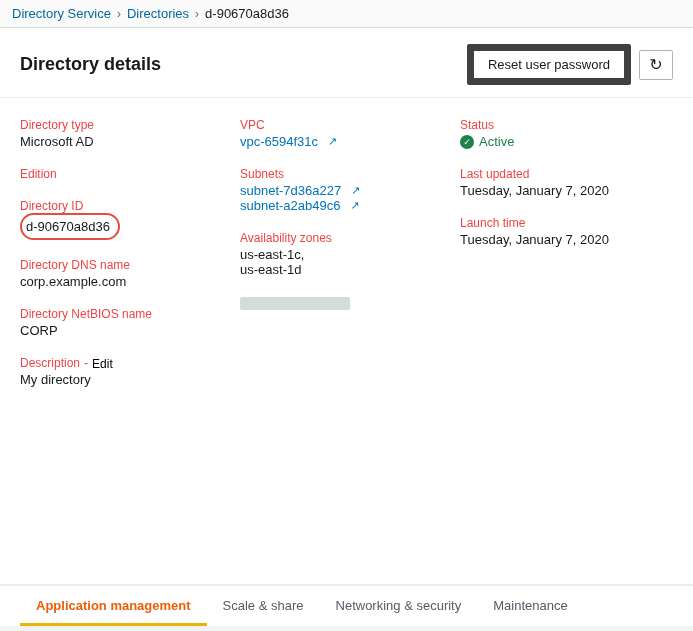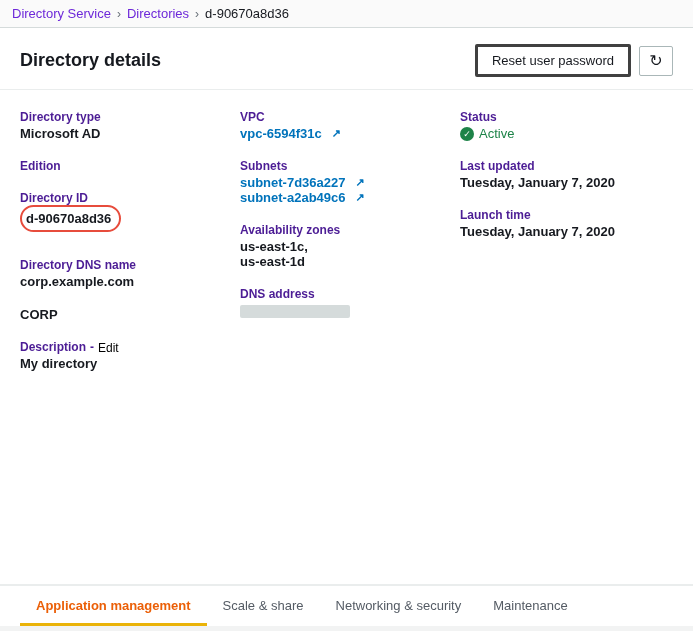--- a/index.html
+++ b/index.html
@@ -17,21 +17,21 @@
     .breadcrumb-bar {
       background: #fafafa;
       border-bottom: 1px solid #d5dbdb;
       padding: 6px 12px;
       display: flex;
       align-items: center;
       gap: 6px;
       font-size: 13px;
     }
     .breadcrumb-link {
-      color: #6d28d9;
+      color: #0369a1;
       cursor: pointer;
       text-decoration: none;
     }
     .breadcrumb-sep {
       color: #687078;
       font-size: 12px;
     }
     .breadcrumb-current {
       color: #16191f;
     }
@@ -60,21 +60,21 @@
       font-weight: 700;
       color: #16191f;
     }
     .header-actions {
       display: flex;
       align-items: center;
       gap: 8px;
     }
     .btn-reset {
       background: #fff;
-      border: 3px solid #404040;
+      border: 7px solid #404040;
       border-radius: 2px;
       padding: 6px 14px;
       font-size: 13px;
       color: #16191f;
       cursor: pointer;
     }
     .btn-refresh {
       background: #fff;
       border: 1px solid #aab7b8;
       border-radius: 2px;
@@ -98,46 +98,45 @@
       flex: 1;
     }
     .detail-col {
       padding-right: 20px;
     }
     .detail-item {
       margin-bottom: 18px;
     }
     .detail-label {
       font-size: 12px;
-      color: #4c1d95;
+      color: #ef4444;
       margin-bottom: 2px;
-      font-weight: bold;
     }
     .detail-value {
       font-size: 13px;
       color: #16191f;
-      font-weight: 700;
+      font-weight: 400;
     }
     .detail-link {
       color: #0073bb;
       cursor: pointer;
       text-decoration: none;
       display: inline-flex;
       align-items: center;
       gap: 10px;
     }
     .ext-icon {
       display: inline-block;
       font-size: 11px;
       color: #0073bb;
     }
 
     
     .directory-id-item {
-      margin-bottom: 26px;
+      margin-bottom: 18px;
       position: relative;
     }
     .directory-id-circle {
       display: inline-block;
       border: 2px solid #e74c3c;
       border-radius: 50px;
       padding: 4px 8px 4px 4px;
       margin-top: -2px;
     }
 
@@ -249,20 +248,21 @@
         <div class="detail-label">Directory ID</div>
         <div class="directory-id-circle">
           <div class="detail-value">d-90670a8d36</div>
         </div>
       </div>
       <div class="detail-item">
         <div class="detail-label">Directory DNS name</div>
         <div class="detail-value">corp.example.com</div>
       </div>
       <div class="detail-item">
+        <div class="detail-label">Directory NetBIOS name</div>
         <div class="detail-value">CORP</div>
       </div>
       <div class="detail-item">
         <div class="desc-label-row">
           <span class="detail-label">Description</span>
           <span class="detail-label"> - </span>
           <a class="edit-link">Edit</a>
         </div>
         <div class="detail-value">My directory</div>
       </div>
@@ -292,21 +292,20 @@
             <span class="ext-icon">↗</span>
           </a>
         </div>
       </div>
       <div class="detail-item">
         <div class="detail-label">Availability zones</div>
         <div class="detail-value" style="white-space: pre-line;">us-east-1c,
 us-east-1d</div>
       </div>
       <div class="detail-item">
-        <div class="detail-label">DNS address</div>
         <div class="blurred-value"></div>
       </div>
     </div>
 
     <div class="detail-col">
       <div class="detail-item">
         <div class="detail-label">Status</div>
         <div class="status-active">
           <div class="status-icon">✓</div>
           <span style="color:#1d8348;font-weight:500;">Active</span>

